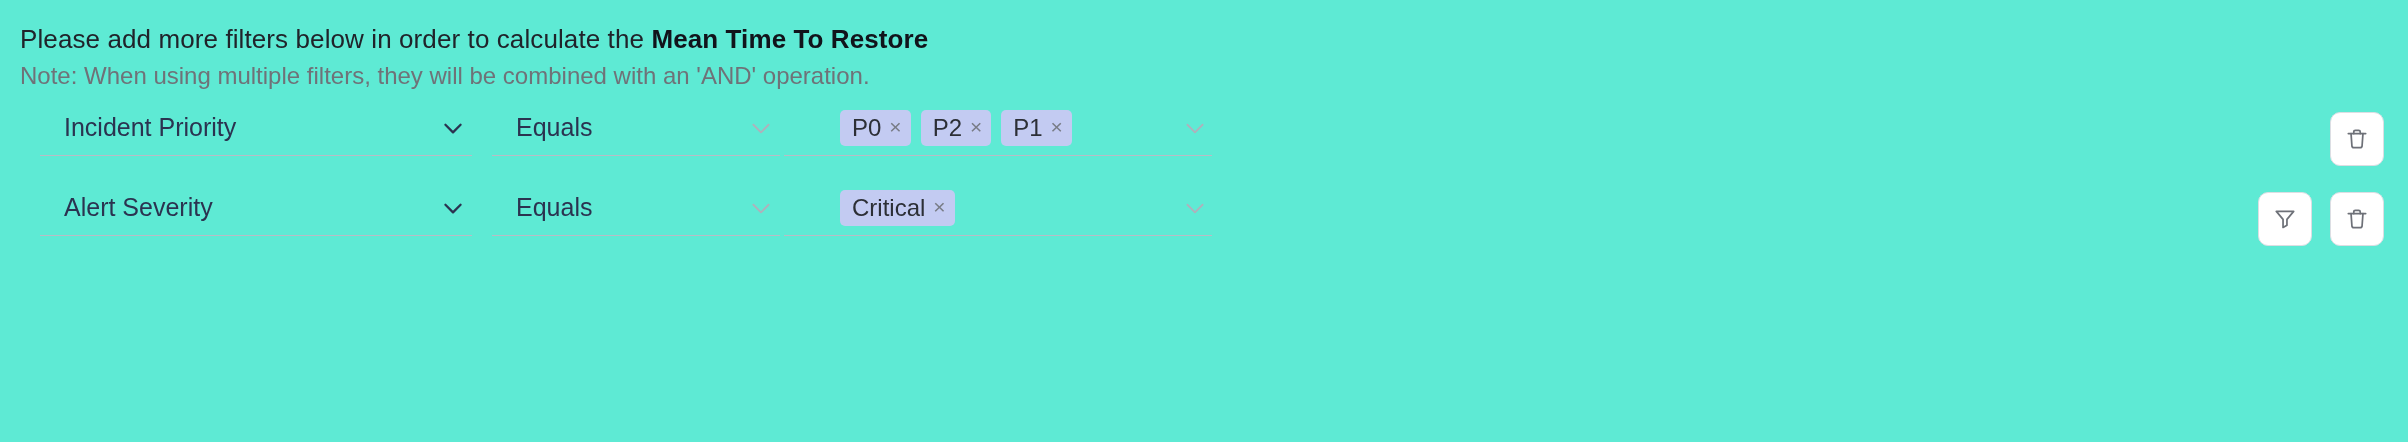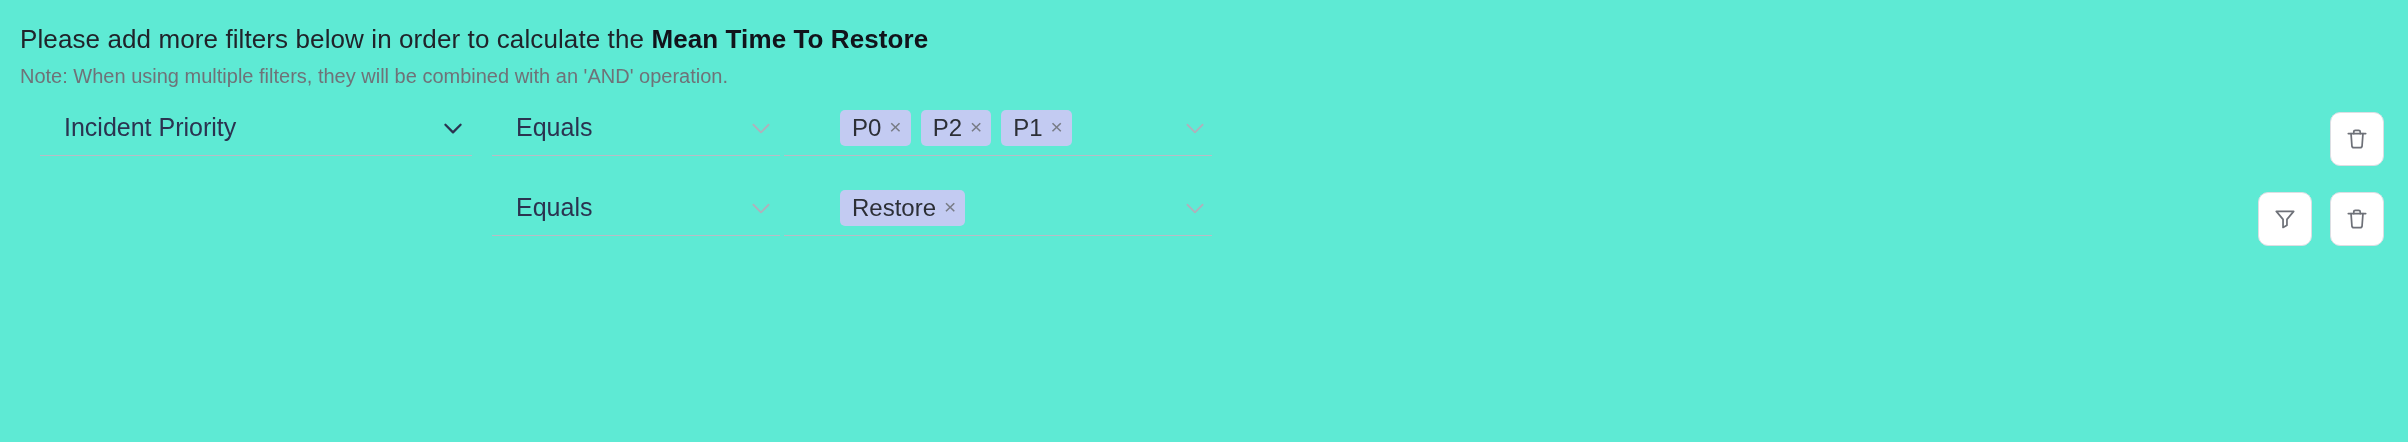--- a/index.html
+++ b/index.html
@@ -35,21 +35,21 @@
     white-space: nowrap;
   }
   .headline .strong {
     font-weight: 700;
     color: #11141b;
   }
   .note {
     position: absolute;
     left: 20px;
     top: 62px;
-    font-size: 20px;
+    font-size: 24px;
     line-height: 28px;
     color: #6f7278;
     white-space: nowrap;
   }
 
   
   .rows {
     position: absolute;
     left: 0;
     top: 100px;
@@ -200,32 +200,38 @@
             <path d="M4 7h16"></path>
             <path d="M9 7V5.5A1.5 1.5 0 0 1 10.5 4h3A1.5 1.5 0 0 1 15 5.5V7"></path>
             <path d="M6.5 7l.8 11.2A1.8 1.8 0 0 0 9.1 20h5.8a1.8 1.8 0 0 0 1.8-1.8L17.5 7"></path>
           </svg>
         </div>
       </div>
     </div>
 
     <div class="filter-row">
 
+      <div class="field field-attr">
+        <span class="field-text">Alert Severity</span>
+        <svg class="chev dark" viewBox="0 0 24 24" fill="none">
+            <path d="M5 9l7 7 7-7" stroke-linecap="round" stroke-linejoin="round"></path>
+          </svg>
+      </div>
 
       <div class="field field-op">
         <span class="field-text">Equals</span>
         <svg class="chev light" viewBox="0 0 24 24" fill="none">
             <path d="M5 9l7 7 7-7" stroke-linecap="round" stroke-linejoin="round"></path>
           </svg>
       </div>
 
       <div class="field field-vals">
         <div class="chips">
           <span class="chip">
-            <span>Restore</span>
+            <span>Critical</span>
             <span class="chip-x">×</span>
           </span>
         </div>
         <svg class="chev light" viewBox="0 0 24 24" fill="none">
             <path d="M5 9l7 7 7-7" stroke-linecap="round" stroke-linejoin="round"></path>
           </svg>
       </div>
 
       <div class="actions">
         <div class="icon-btn">

